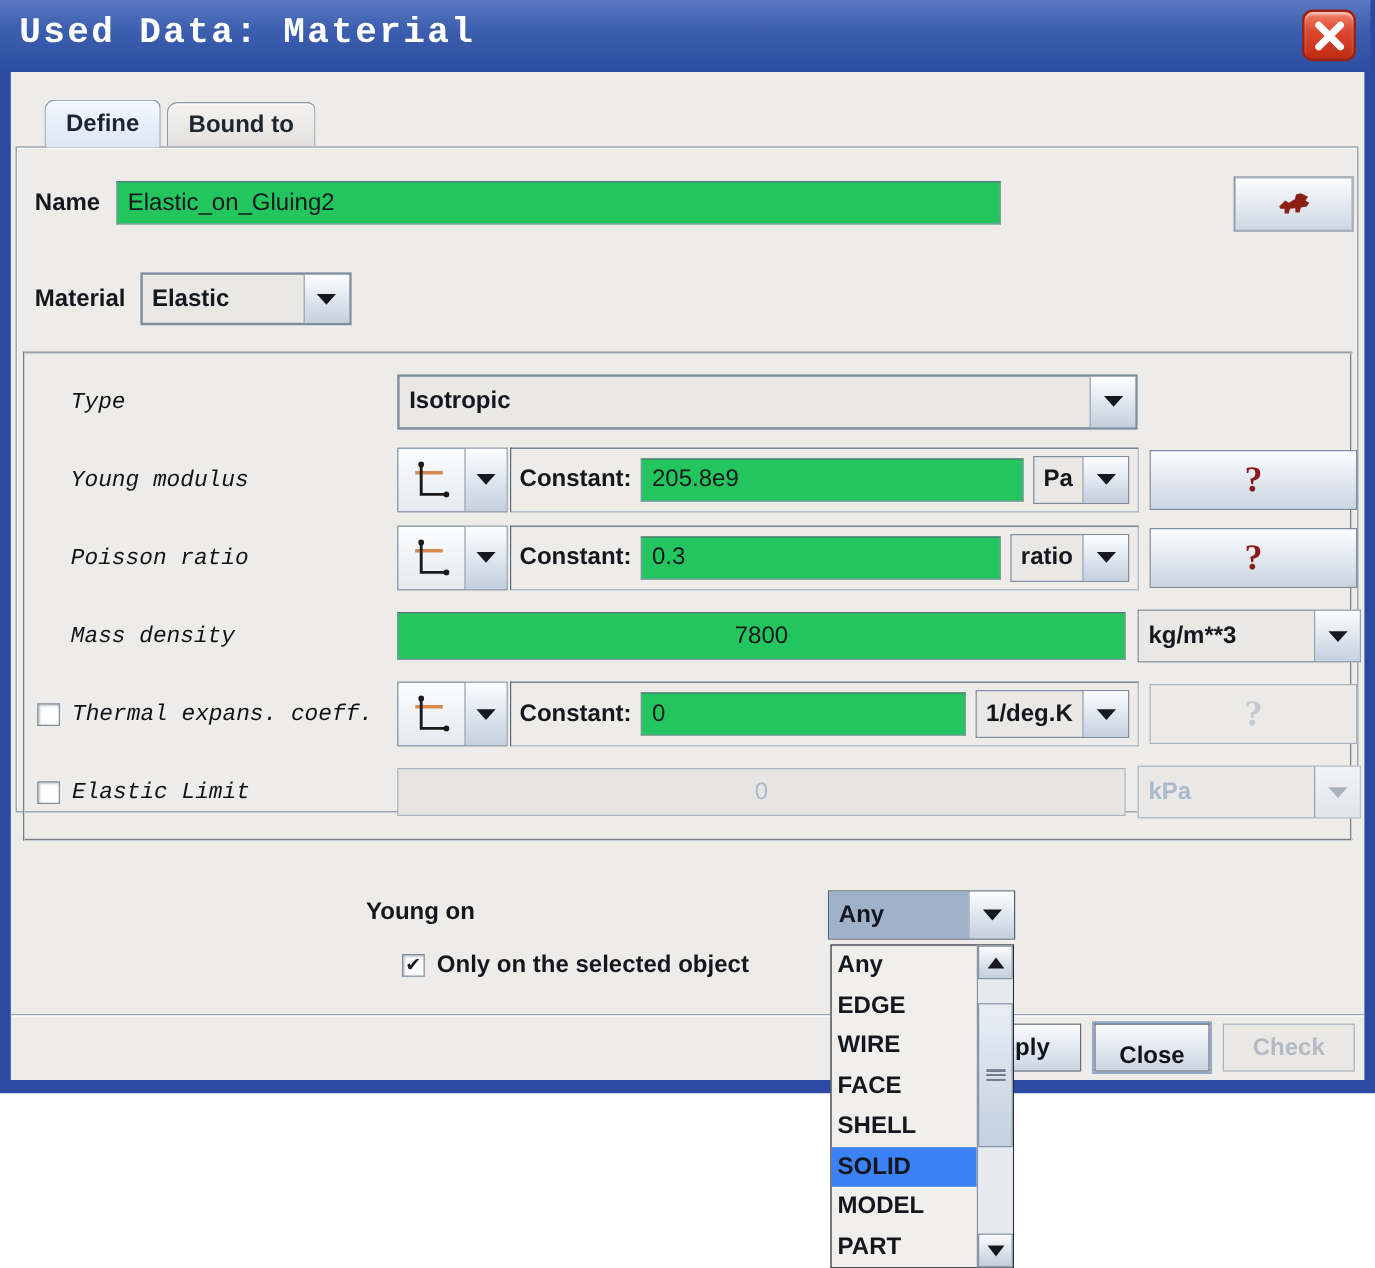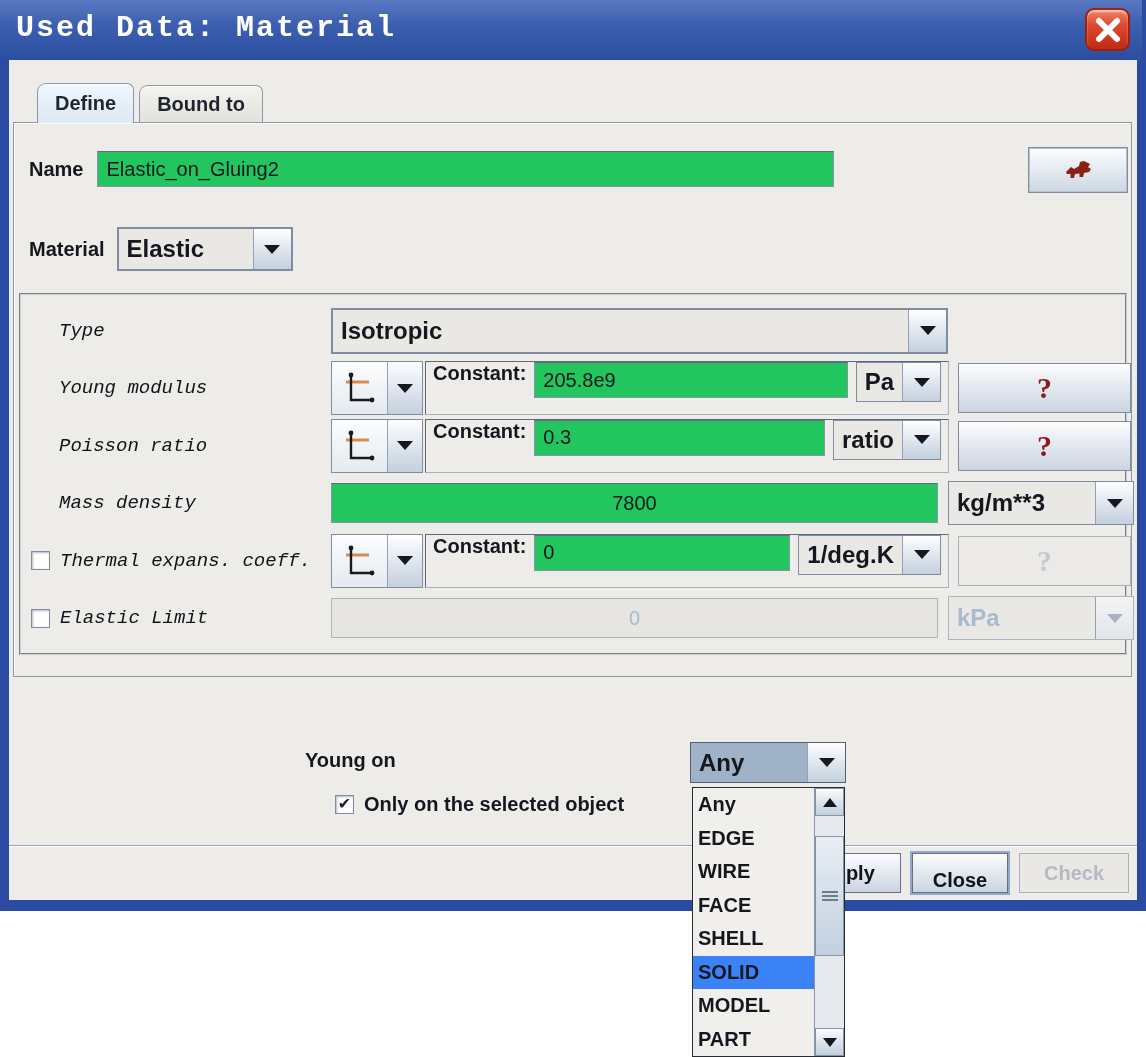--- a/index.html
+++ b/index.html
@@ -44,21 +44,21 @@
   }
 
   
   .lbl { font-weight:bold; font-size:20px; color:#14181E; white-space:nowrap; }
   .tfield {
     background:#22c55e; border:1px solid #8695A7; border-top-color:#5F6E80;
     font:20px "Liberation Sans", sans-serif; color:#14181E; padding:0 8px; outline:none;
   }
   .tfield:disabled, .tfield.off { background:#E7E5E2; color:#A9BACE; border-color:#ABB4BF; }
   .combo { display:flex; align-items:stretch; border:1px solid #7E8EA0; background:#E9E8E5; }
-  .combo .txt { flex:1; display:flex; align-items:center; padding:0 8px; font-weight:bold; font-size:24px; color:#14181E; white-space:nowrap; overflow:hidden; }
+  .combo .txt { flex:1; display:flex; align-items:center; padding:0 8px; font-weight:bold; font-size:20px; color:#14181E; white-space:nowrap; overflow:hidden; }
   .combo .cbtn {
     width:38px; display:flex; align-items:center; justify-content:center;
     background:linear-gradient(#FEFEFF,#DFE7EF 50%,#C4D0DD); border-left:1px solid #93A1B0; cursor:pointer;
   }
   .tri-dn { width:0; height:0; border-left:8px solid transparent; border-right:8px solid transparent; border-top:9px solid #15181E; }
   .tri-up { width:0; height:0; border-left:8px solid transparent; border-right:8px solid transparent; border-bottom:9px solid #15181E; }
   .combo.off { border-color:#ABB4BF; }
   .combo.off .txt { color:#A9BACE; }
   .combo.off .cbtn { background:linear-gradient(#F2F3F4,#E2E5E9); }
   .combo.off .tri-dn { border-top-color:#A9B2BE; }
@@ -82,41 +82,41 @@
     position:absolute; top:24px; left:1014px; width:100px; height:46px;
     background:linear-gradient(#FDFDFE,#E6ECF2 45%,#CDD7E2);
     border:1px solid #7E8EA0; box-shadow:0 0 0 1px #B8C2CE inset;
     display:flex; align-items:center; justify-content:center; cursor:pointer;
   }
   .material-row { position:absolute; top:104px; left:15px; display:flex; align-items:center; }
   .material-row .combo { width:176px; height:44px; margin-left:12px; border-width:2px; border-color:#7E8EA0; }
 
   
   .groupbox {
-    position:absolute; top:170px; left:5px; width:1108px; height:362px;
+    position:absolute; top:170px; left:5px; width:1108px; height:408px;
     border:2px groove #C9CFD7; padding:7px 10px 6px 8px;
     display:flex; flex-direction:column;
   }
   .prow { display:flex; align-items:center; flex:1; }
   .plabel-cell { width:302px; display:flex; align-items:center; flex:none; }
   .plabel { font:italic 19px "Liberation Mono", monospace; color:#101419; white-space:nowrap; }
   .plabel.pad { padding-left:30px; }
   .plabel-cell .checkbox { margin:0 10px 0 2px; }
   .type-combo { width:617px; height:46px; border-width:2px; }
   .axis-combo {
     width:92px; height:54px; border:1px solid #7E8EA0; display:flex; align-items:stretch;
     background:linear-gradient(#FCFDFE,#E4EAF0); flex:none;
   }
   .axis-ic { flex:1; display:flex; align-items:center; justify-content:center; }
   .axis-arrow { width:35px; display:flex; align-items:center; justify-content:center;
     background:linear-gradient(#FEFEFF,#DFE7EF 50%,#C4D0DD); border-left:1px solid #93A1B0; cursor:pointer; }
   .const-panel {
     width:524px; height:54px; margin-left:2px; flex:none;
     border:1px solid #5E6A7A; border-right-color:#A8B2BE; border-bottom-color:#A8B2BE;
-    background:#EDECE9; display:flex; padding:0 7px; gap:8px;
+    background:#EDECE9; display:flex; align-items:center; padding:0 7px; gap:8px;
   }
   .const-panel .tfield { flex:1; height:36px; min-width:0; }
   .unit-combo { height:40px; flex:none; }
   .q-btn {
     margin-left:9px; width:173px; height:50px; flex:none;
     background:linear-gradient(#FDFDFE,#E4EAF1 45%,#CBD5E1); border:1px solid #7E8EA0;
     display:flex; align-items:center; justify-content:center;
     font:bold 30px "Liberation Serif", serif; color:#8B1A1A; cursor:pointer;
   }
   .q-btn.off { background:#EBEAE7; border-color:#A8B2BE; color:#C3C9D2; cursor:default; }

